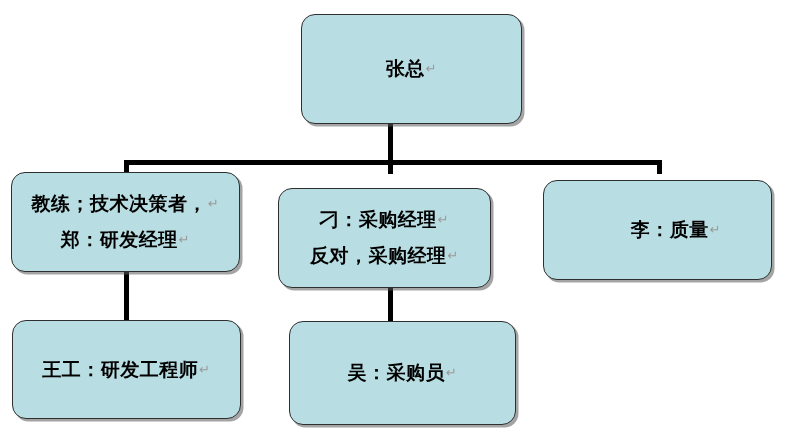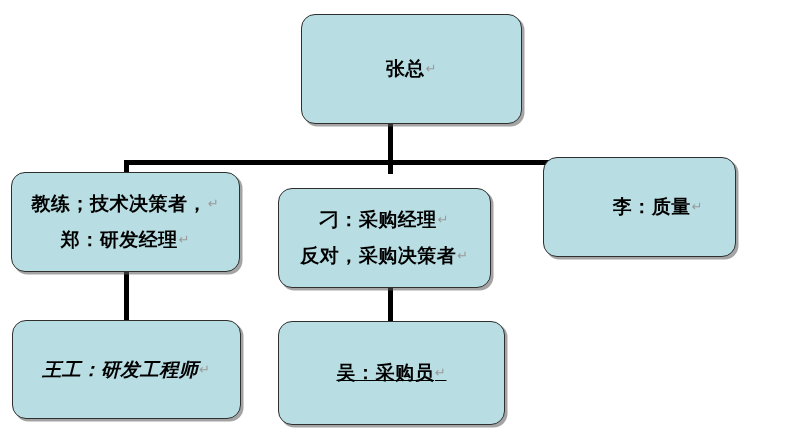--- a/index.html
+++ b/index.html
@@ -86,28 +86,28 @@
     <span class="line"><span>张总</span><span class="ret">↵</span></span>
   </div>
 
   <div class="node" style="left:11px; top:172px; width:229px; height:100px;">
     <span class="line l2"><span>教练；技术决策者，</span><span class="ret">↵</span></span>
     <span class="line"><span>郑：研发经理</span><span class="ret">↵</span></span>
   </div>
 
   <div class="node" style="left:278px; top:188px; width:213px; height:100px;">
     <span class="line"><span>刁：采购经理</span><span class="ret">↵</span></span>
-    <span class="line l2"><span>反对，采购决策者</span><span class="ret">↵</span></span>
+    <span class="line l2"><span>反对，采购经理</span><span class="ret">↵</span></span>
   </div>
 
-  <div class="node" style="left:543px; top:157px; width:193px; height:100px;padding-left:45px;">
+  <div class="node" style="left:543px; top:180px; width:229px; height:100px;padding-left:45px;">
     <span class="line"><span>李：质量</span><span class="ret">↵</span></span>
   </div>
 
-  <div class="node" style="left:12px; top:320px; width:229px; height:99px;font-style:italic;">
+  <div class="node" style="left:12px; top:320px; width:229px; height:99px;">
     <span class="line"><span>王工：研发工程师</span><span class="ret">↵</span></span>
   </div>
 
-  <div class="node" style="left:278px; top:321px; width:227px; height:104px;text-decoration:underline;">
+  <div class="node" style="left:289px; top:321px; width:227px; height:104px;">
     <span class="line"><span>吴：采购员</span><span class="ret">↵</span></span>
   </div>
 
 </div>
 
 </body></html>

